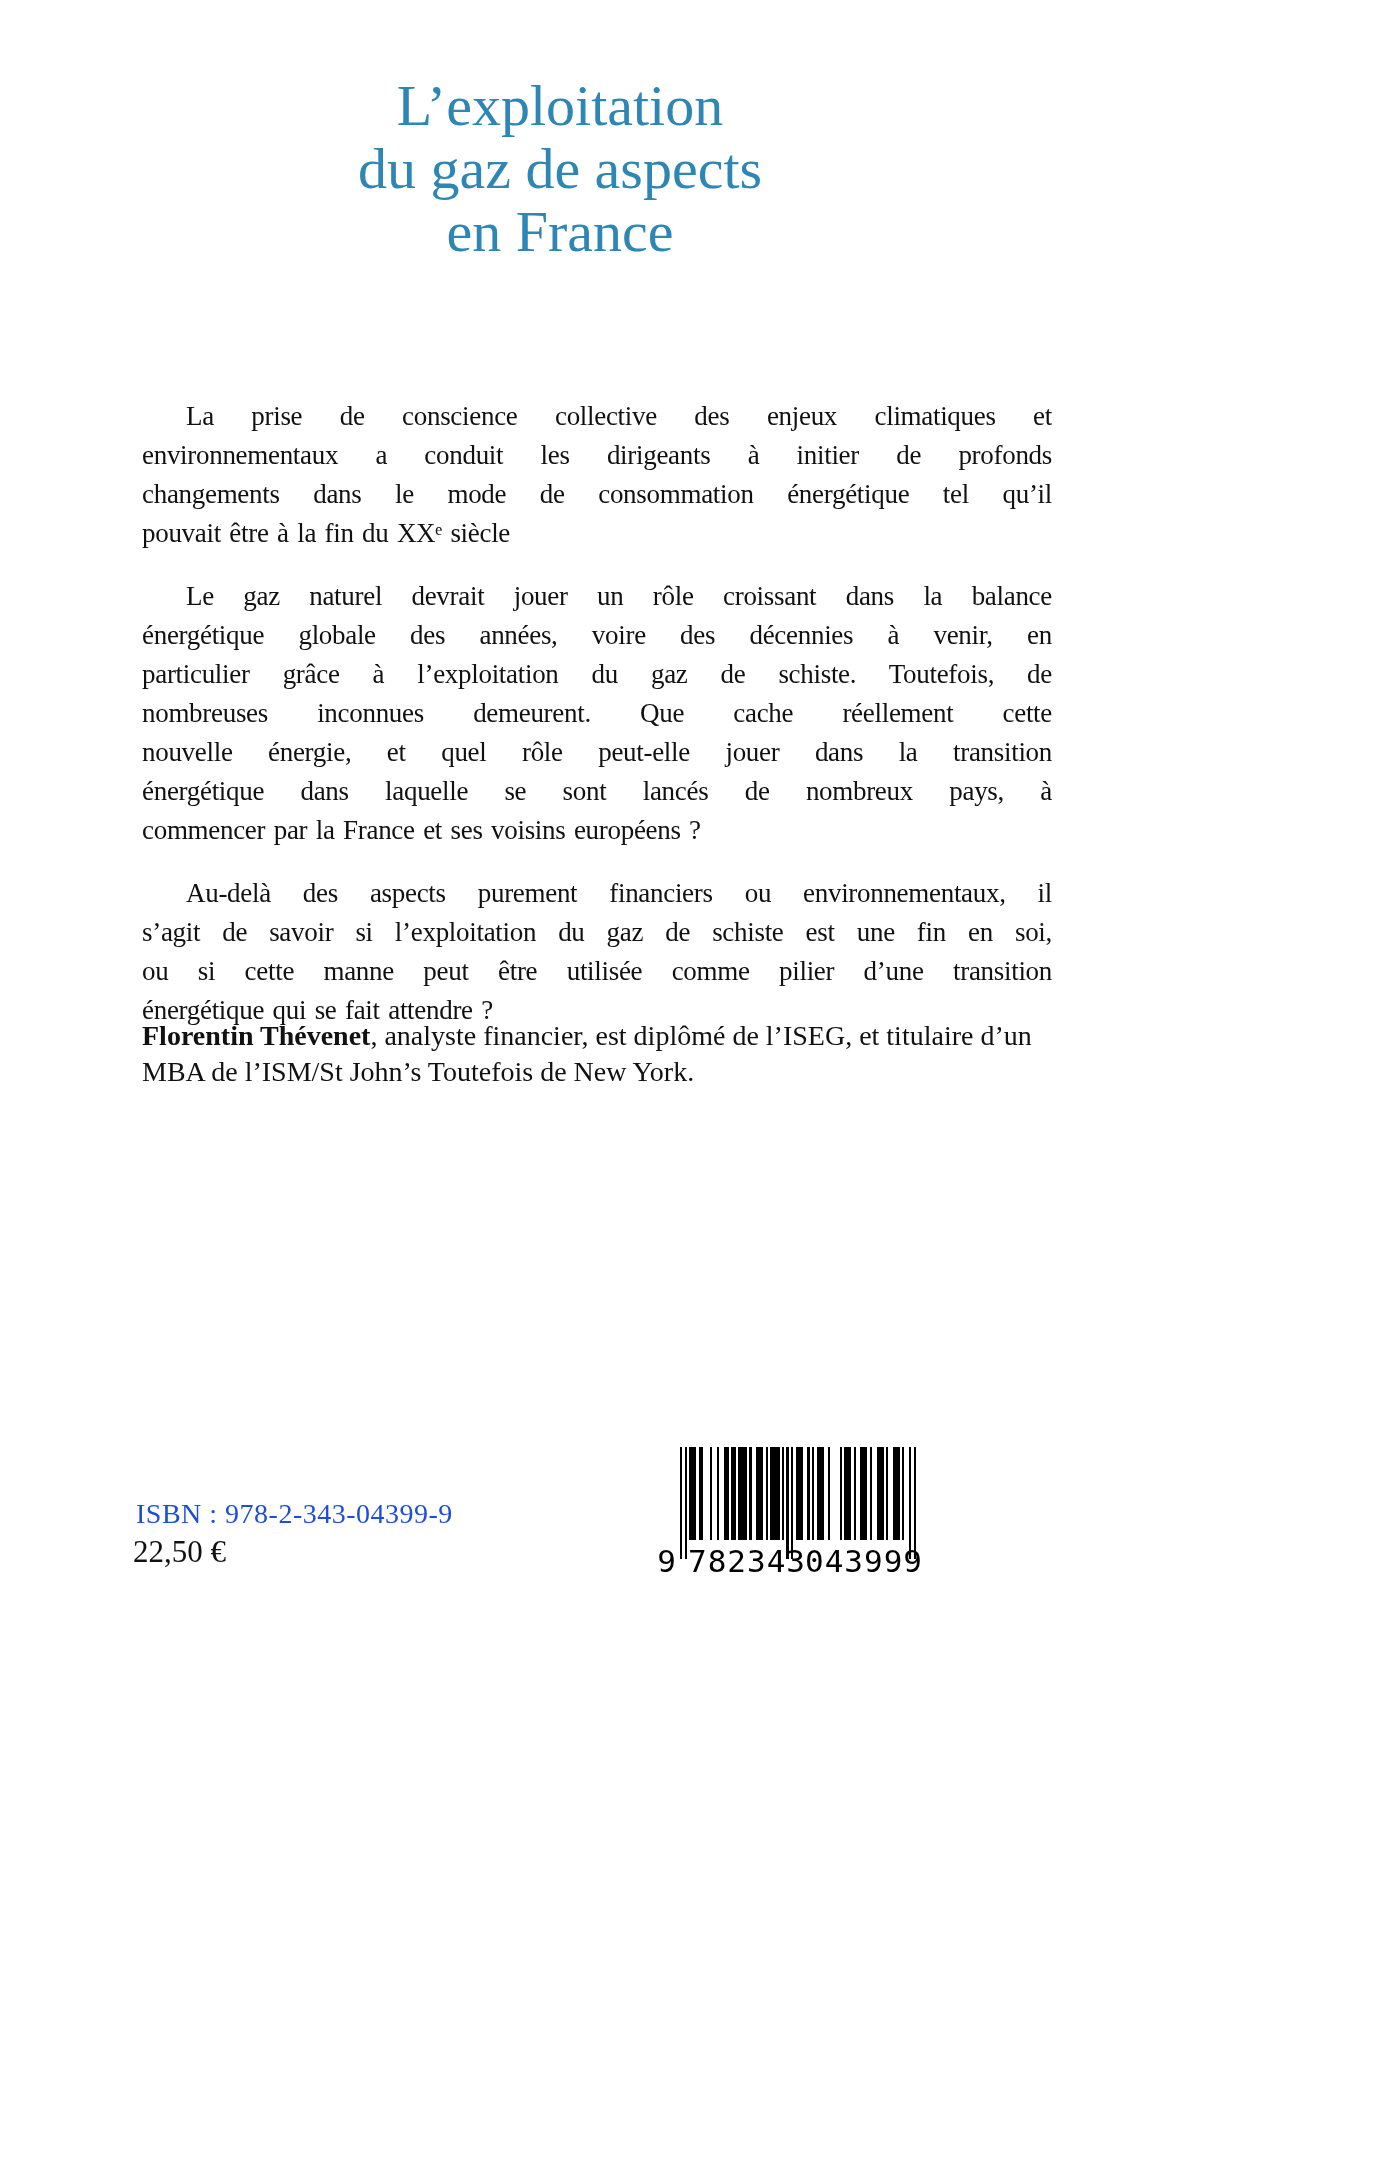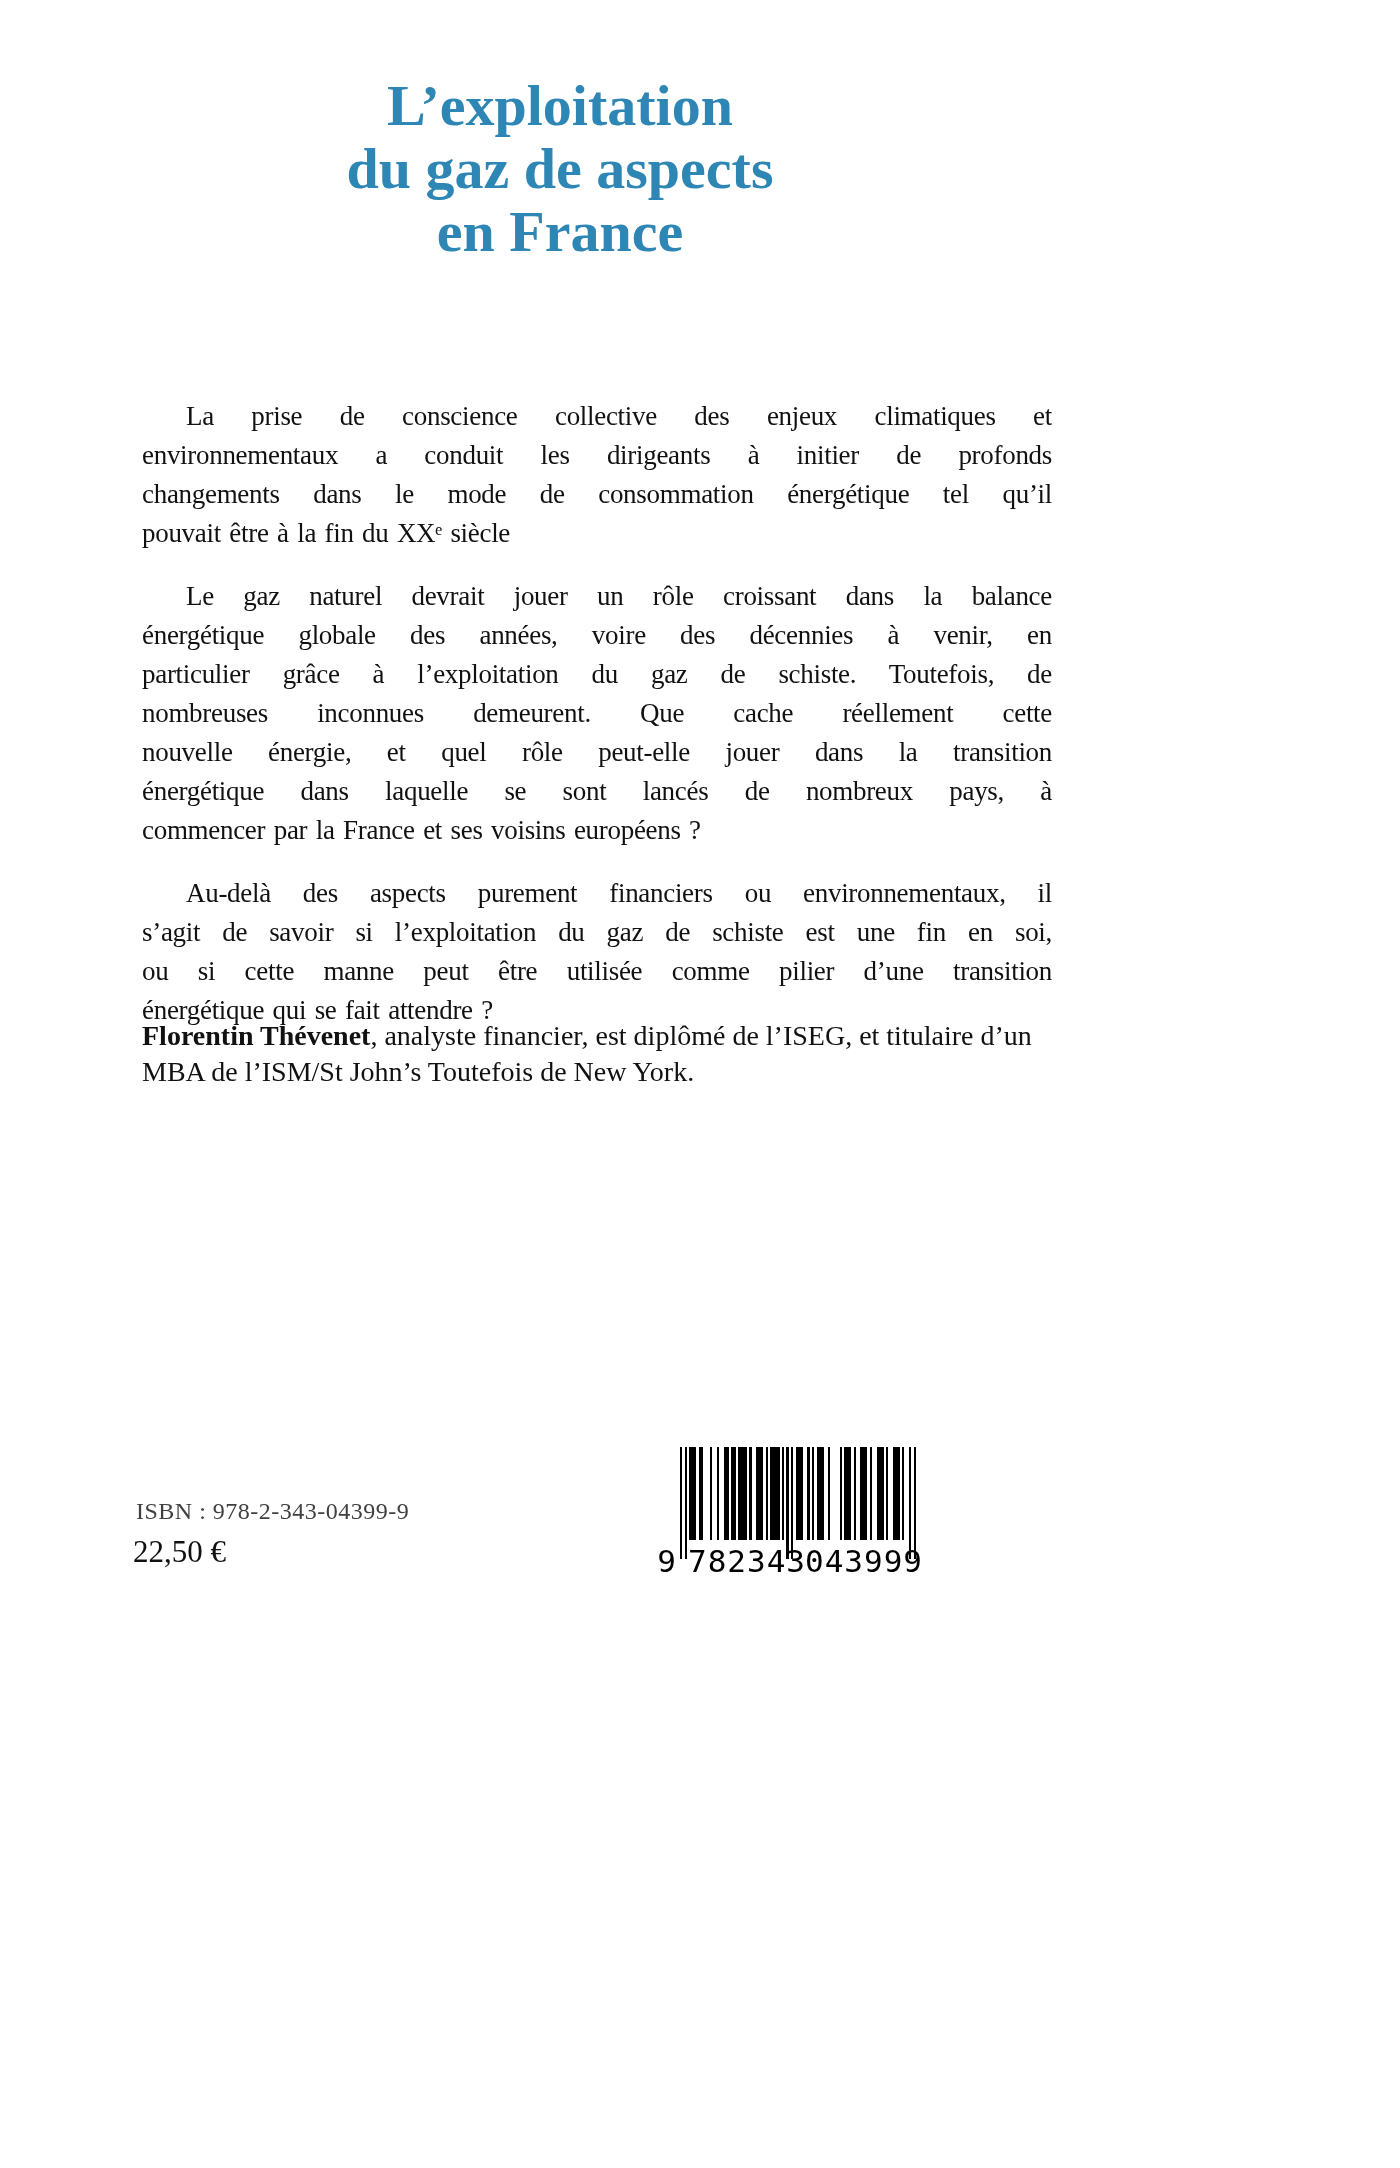--- a/index.html
+++ b/index.html
@@ -1,35 +1,35 @@
 <!DOCTYPE html>
 <html><head>
 <meta charset="utf-8">
 <style>
   html,body{margin:0;padding:0;}
   body{width:1400px;height:2168px;position:relative;background:#ffffff;
        font-family:"Liberation Serif","DejaVu Serif",serif;}
   .stage{position:absolute;inset:0;width:1400px;height:2168px;background:#ffffff;overflow:hidden;}
 
   .title{position:absolute;left:0;top:74px;width:1120px;text-align:center;
-         font-weight:bold;font-size:58px;line-height:63px;letter-spacing:0px;}
+         font-weight:normal;font-size:58px;line-height:63px;letter-spacing:0px;}
   .title .tline{white-space:nowrap;}
 
   .body-text{position:absolute;left:142px;top:373px;width:910px;
              font-size:27px;line-height:39px;color:#111111;letter-spacing:-0.3px;
              word-spacing:2px;}
   .bline{text-align:justify;text-align-last:justify;white-space:normal;}
   .bline.pend{text-align-last:left;}
   .bline.first{text-indent:44px;margin-top:24px;}
 
   .bio{position:absolute;left:142px;top:1018px;width:910px;
        font-size:28px;line-height:36px;color:#111111;}
   .bio .bio-name{font-weight:bold;}
 
-  .isbn{position:absolute;left:136px;top:1498px;font-size:24px;color:#404040;letter-spacing:0.5px;}
+  .isbn{position:absolute;left:136px;top:1498px;font-size:28px;color:#1d4ed8;letter-spacing:0.5px;}
   .price{position:absolute;left:133px;top:1534px;font-size:31px;color:#111111;}
 
   .barcode{position:absolute;left:680px;top:1447px;width:236px;height:112px;}
   .barcode svg{position:absolute;left:0;top:0;}
   .bc-digit{position:absolute;font-family:"DejaVu Sans Mono","Liberation Mono",monospace;
             font-size:31px;color:#000;top:1541px;line-height:40px;}
   .bc-first{left:640px;width:36px;text-align:right;}
   .bc-g1{left:688px;width:106px;text-align:center;letter-spacing:1px;}
   .bc-g2{left:805px;width:106px;letter-spacing:1px;}
 </style>

